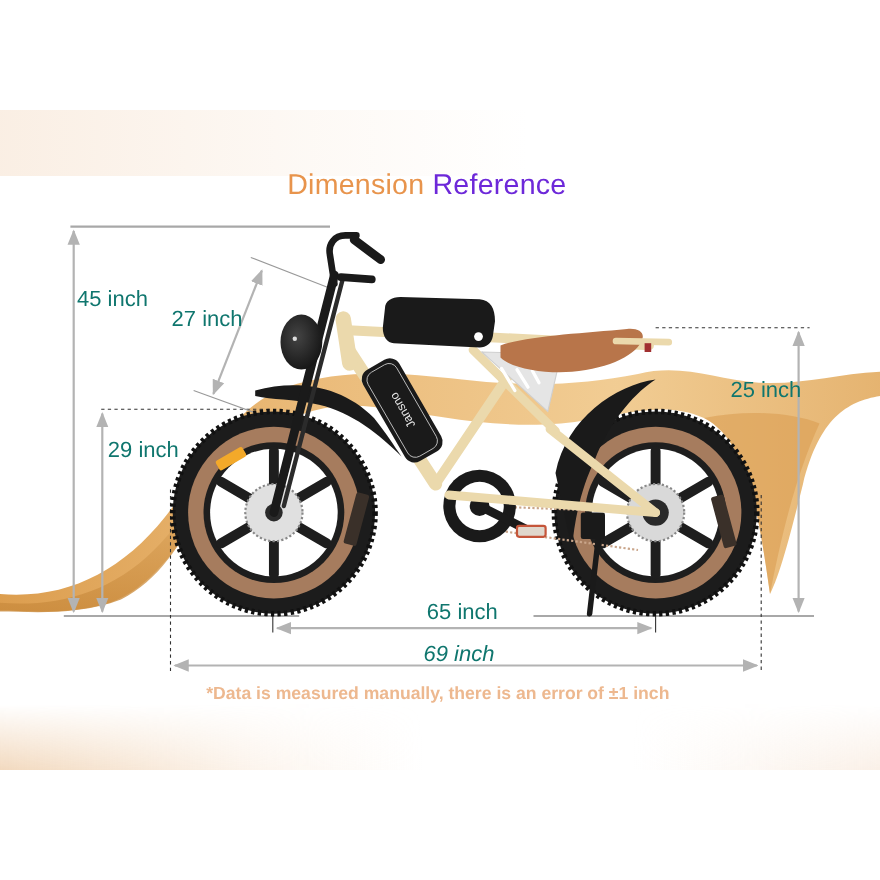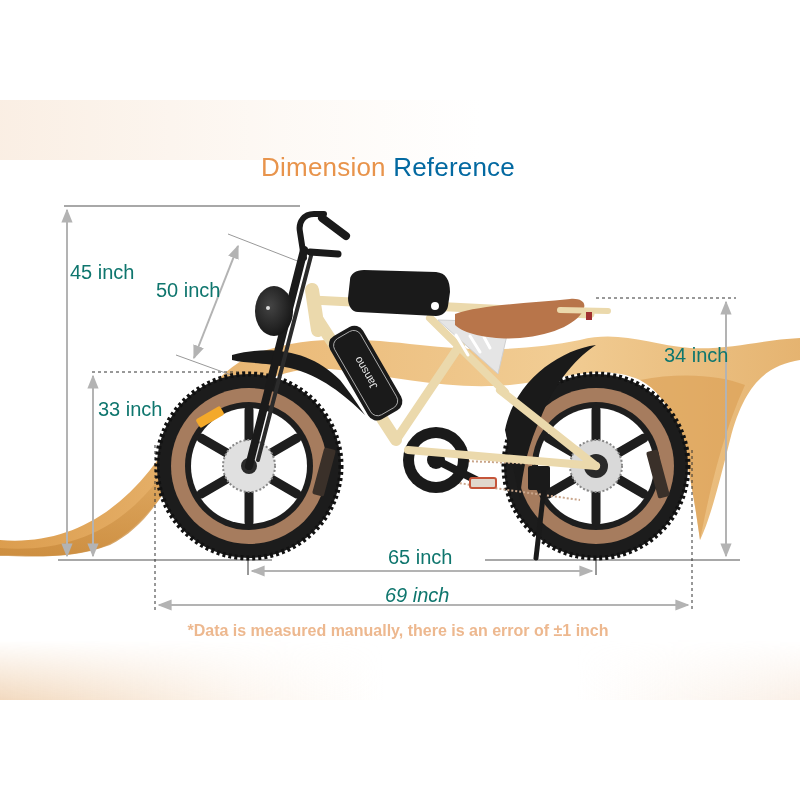--- a/index.html
+++ b/index.html
@@ -8,21 +8,21 @@
   .band { position: absolute; left: 0; top: 100px; width: 800px; height: 600px; overflow: hidden;
           background: #ffffff; }
   .band-top { position: absolute; left: 0; top: 0; width: 800px; height: 60px;
               background: linear-gradient(90deg, rgba(246,225,205,0.55) 0%, rgba(250,238,226,0.35) 35%, rgba(255,255,255,0) 60%); }
   .band-bottom { position: absolute; left: 0; bottom: 0; width: 800px; height: 60px;
                  background: linear-gradient(90deg, rgba(238,205,170,0.75) 0%, rgba(248,228,208,0.35) 30%, rgba(255,255,255,0) 48%, rgba(255,255,255,0) 72%, rgba(246,228,212,0.55) 100%);
                  -webkit-mask-image: linear-gradient(180deg, rgba(0,0,0,0) 0%, rgba(0,0,0,1) 100%);
                  mask-image: linear-gradient(180deg, rgba(0,0,0,0) 0%, rgba(0,0,0,1) 100%); }
   .title { position: absolute; left: 0; top: 152px; width: 776px; text-align: center; font-size: 26px; letter-spacing: 0.2px; }
   .title .t1 { color: #E8944C; }
-  .title .t2 { color: #0369a1; }
+  .title .t2 { color: #6d28d9; }
   svg.art { position: absolute; left: 0; top: 0; }
   .dim-label { position: absolute; font-size: 20px; color: #0f766e; white-space: nowrap; }
   .note { position: absolute; left: 0; top: 622px; width: 796px; text-align: center; font-size: 16px; font-weight: bold; color: #EDB88F; }
 </style>
 </head>
 <body>
 
 <div class="band">
   <div class="band-top"></div>
   <div class="band-bottom"></div>
@@ -179,19 +179,19 @@
     <path d="M304,258 L300,232 C298,222 304,214 314,214 L324,214" stroke="#1a1a1a" stroke-width="6" fill="none" stroke-linecap="round"></path>
     <line x1="322" y1="218" x2="346" y2="236" stroke="#1a1a1a" stroke-width="8" stroke-linecap="round"></line>
     <line x1="310" y1="252" x2="338" y2="254" stroke="#1a1a1a" stroke-width="7" stroke-linecap="round"></line>
 
     <ellipse cx="274" cy="311" rx="19" ry="25" fill="url(#lamp)"></ellipse>
     <circle cx="268" cy="308" r="2" fill="#ddd"></circle>
   </g>
 </svg>
 
 <div class="dim-label" style="left:70px; top:261px;">45 inch</div>
-<div class="dim-label" style="left:156px; top:279px;">50 inch</div>
-<div class="dim-label" style="left:98px; top:398px;">33 inch</div>
-<div class="dim-label" style="left:664px; top:344px;">34 inch</div>
+<div class="dim-label" style="left:156px; top:279px;">27 inch</div>
+<div class="dim-label" style="left:98px; top:398px;">29 inch</div>
+<div class="dim-label" style="left:664px; top:344px;">25 inch</div>
 <div class="dim-label" style="left:388px; top:546px;">65 inch</div>
 <div class="dim-label" style="left:385px; top:584px;font-style:italic;">69 inch</div>
 
 <div class="note">*Data is measured manually, there is an error of ±1 inch</div>
 
 </body></html>

